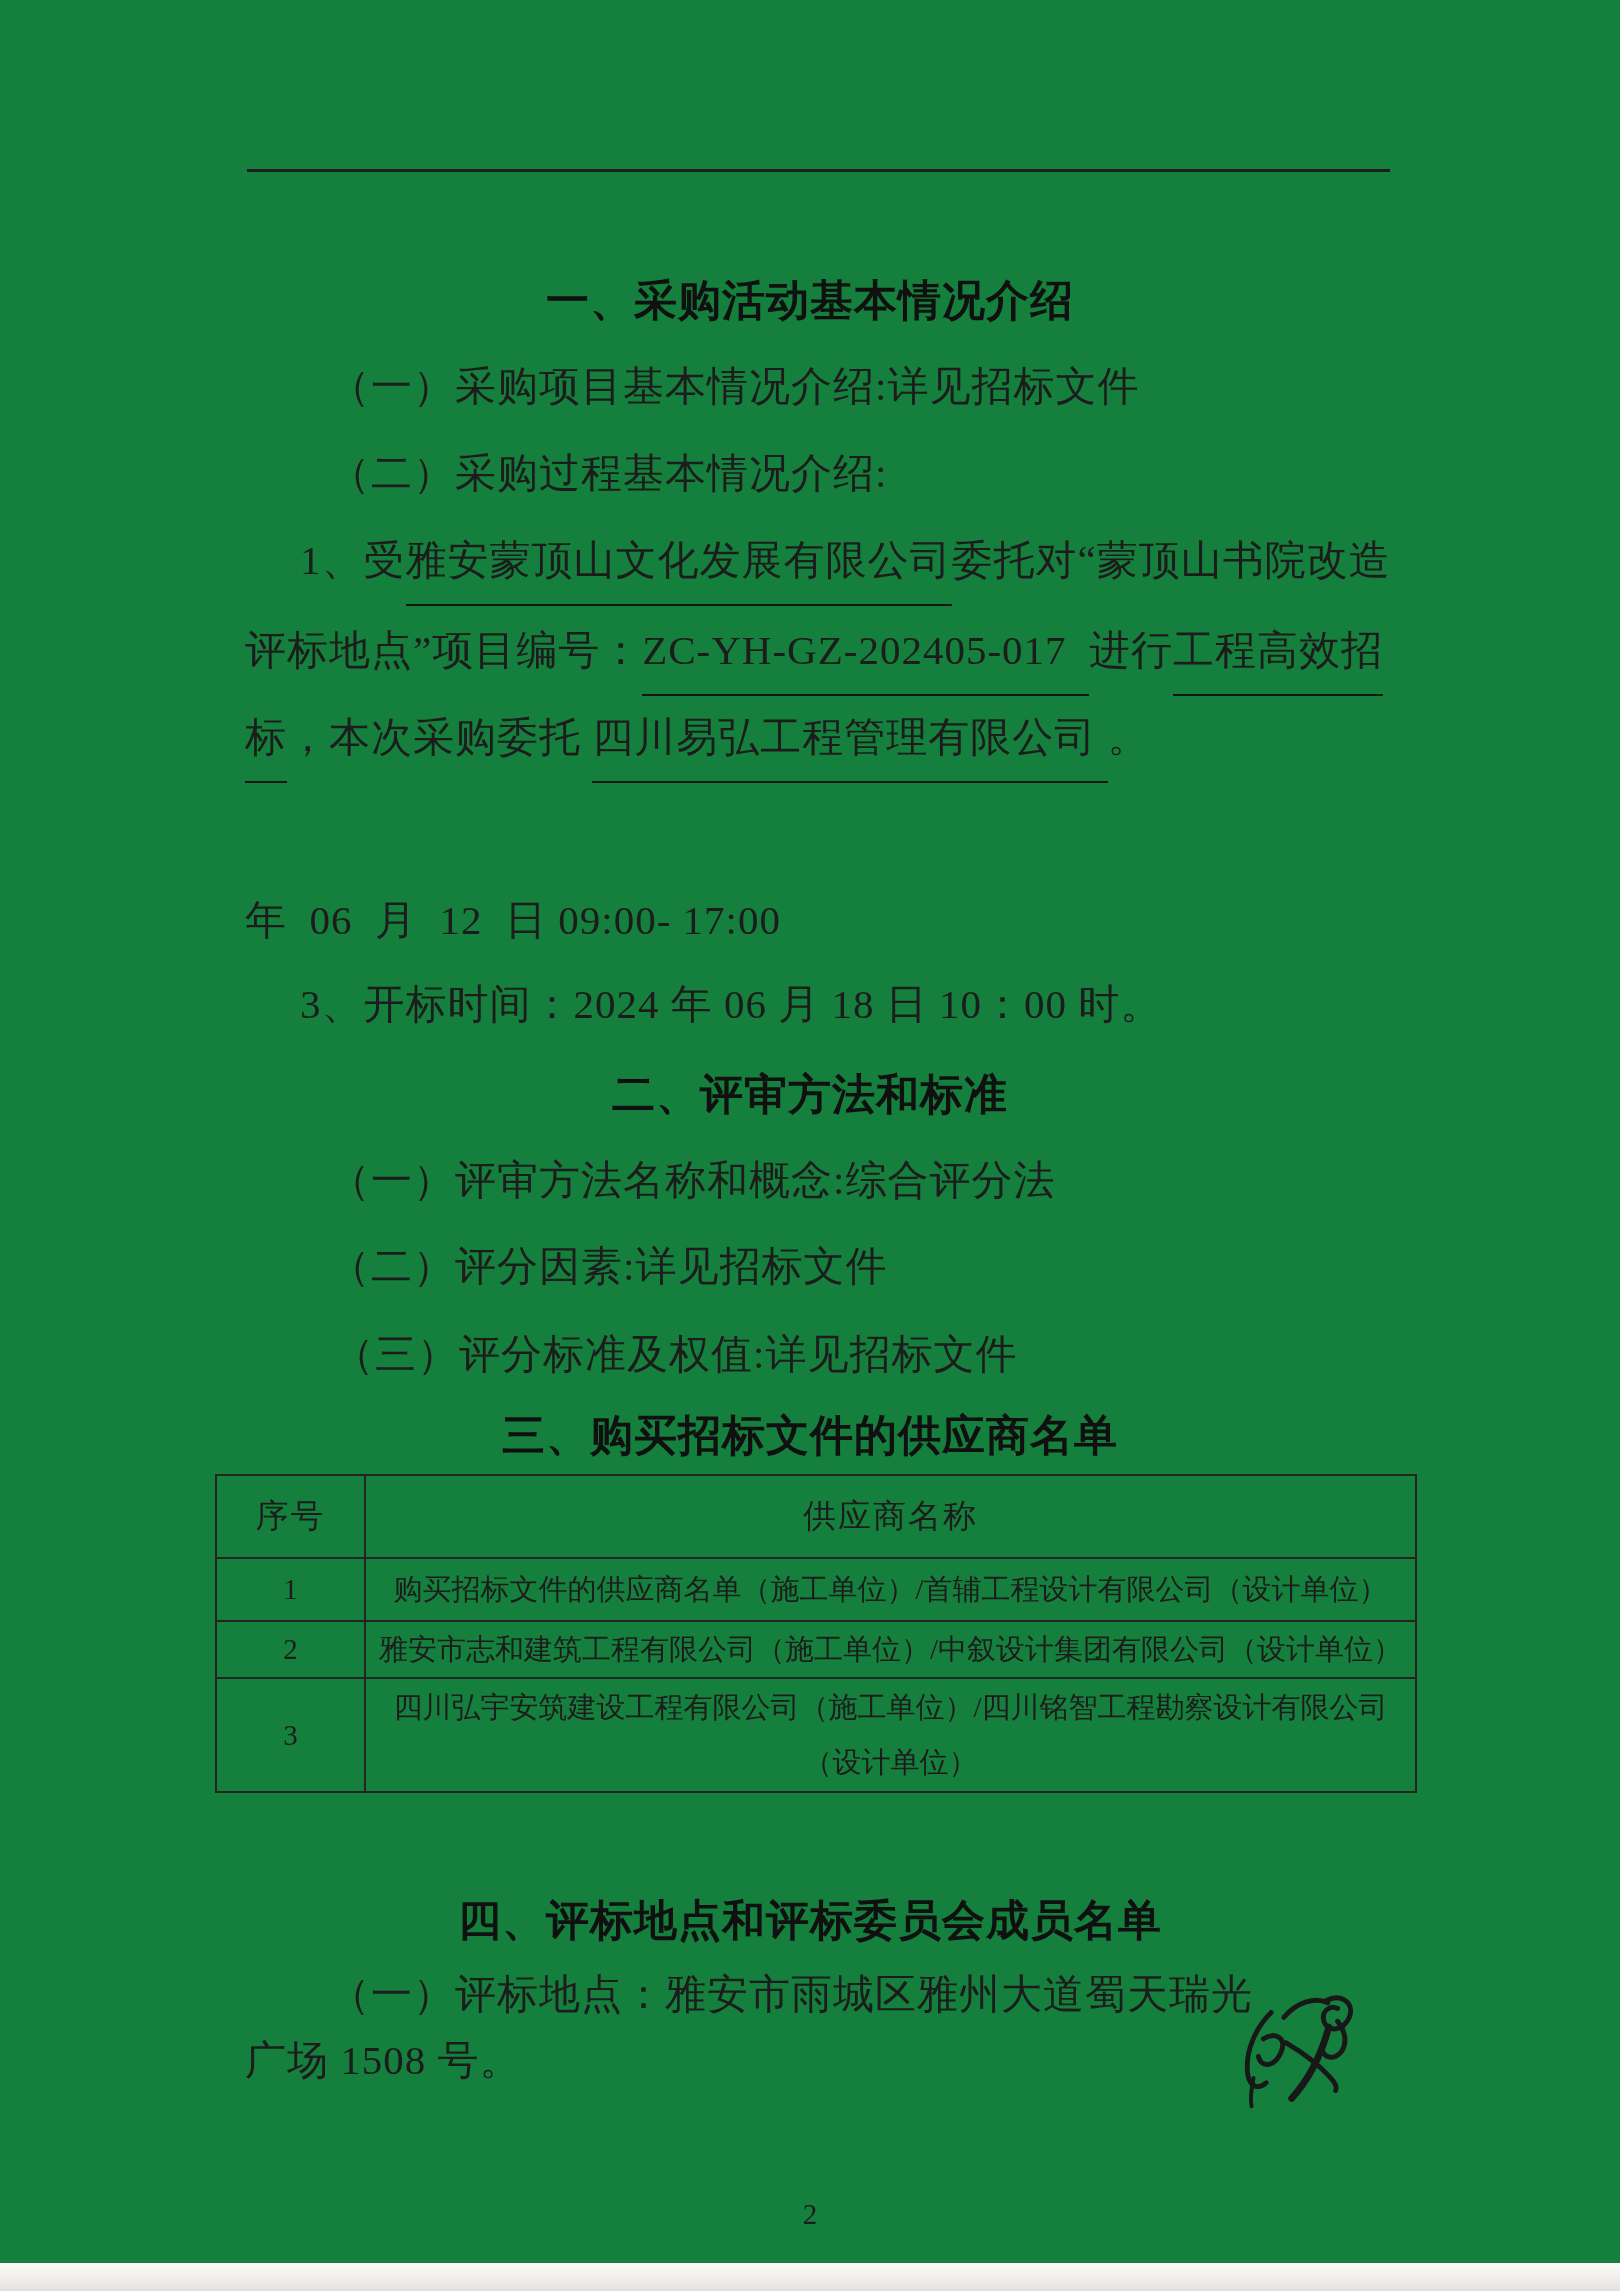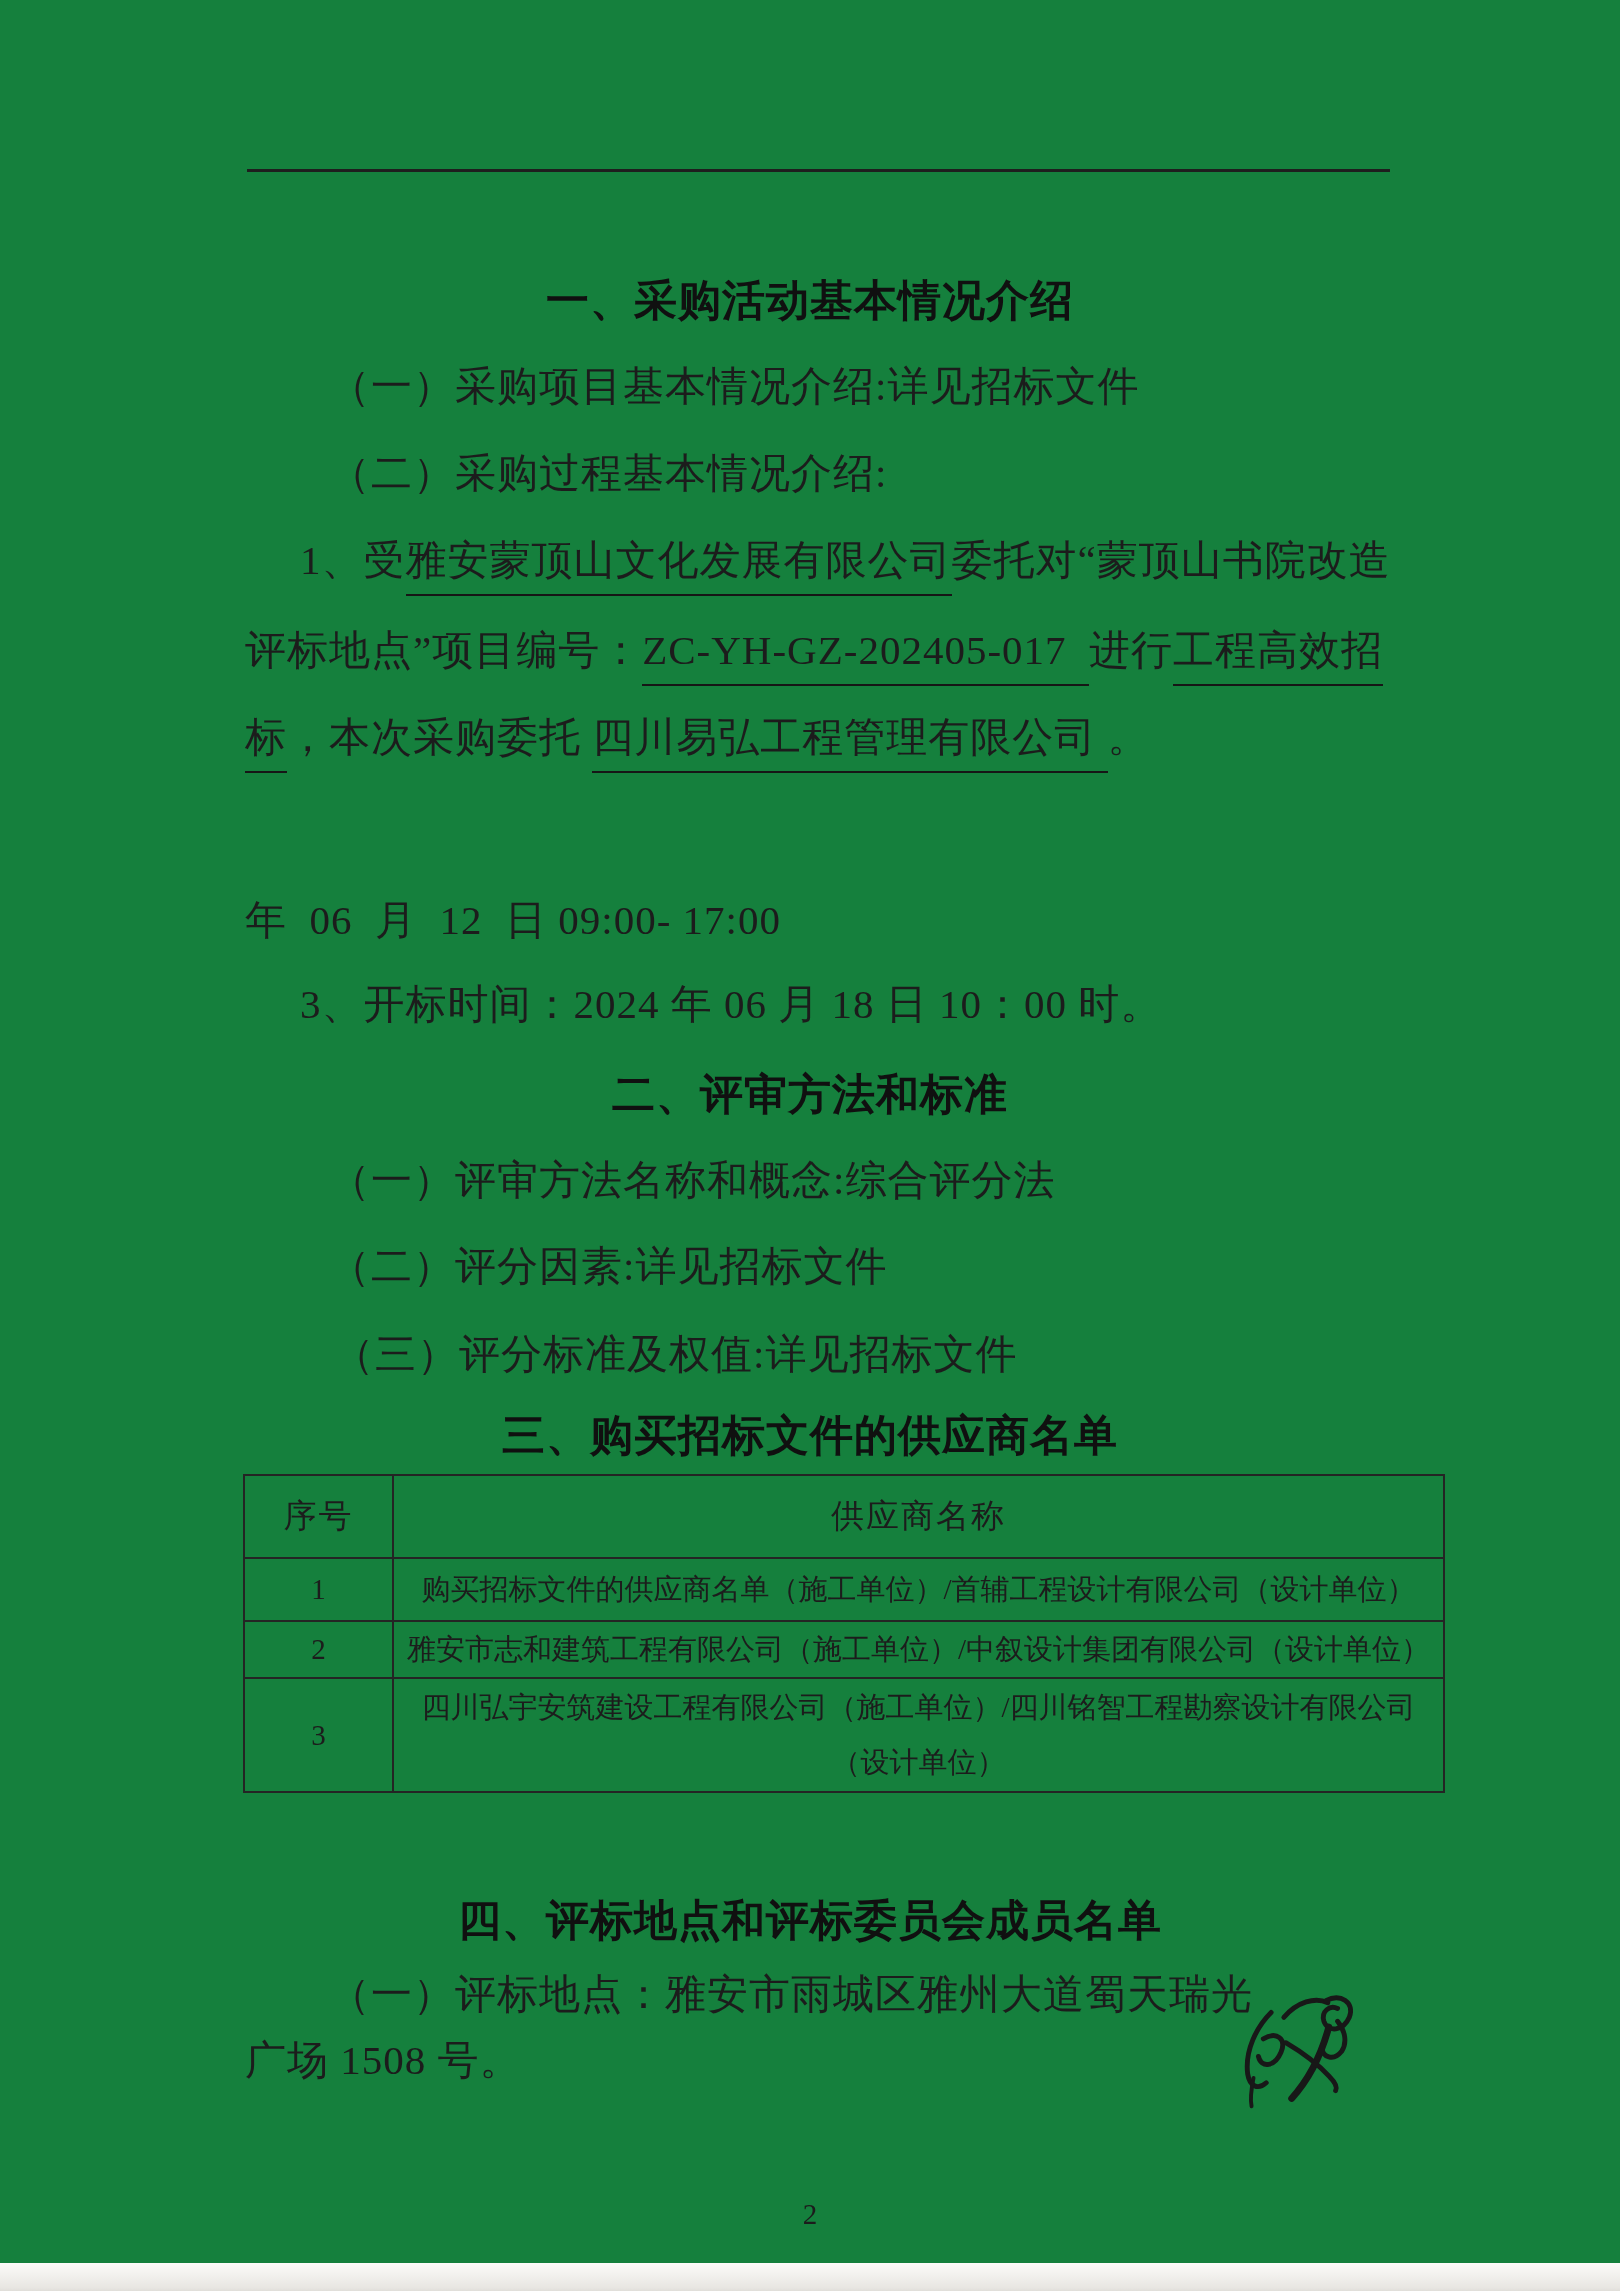--- a/index.html
+++ b/index.html
@@ -21,32 +21,32 @@
     text-align:center;
     font-family:"Liberation Sans","DejaVu Sans",sans-serif;
     font-weight:700; font-size:43px; letter-spacing:1px;
     color:#101010; white-space:pre;
   }
   .line {
     position:absolute;
     font-size:41px; letter-spacing:1px;
     white-space:pre; color:#1c1c1c;
   }
-  .line .u { border-bottom:2.9px solid #161616; padding-bottom:11px; }
+  .line .u { border-bottom:2.9px solid #161616; padding-bottom:21px; }
   table.suppliers {
     position:absolute; left:215px; top:1474px;
     width:1202px;
     border-collapse:collapse;
     table-layout:fixed;
     background:transparent;
   }
   table.suppliers, table.suppliers th, table.suppliers td {
     border:2px solid #242424;
   }
-  table.suppliers { border-width:2.9px;margin-left:28px; }
+  table.suppliers { border-width:2.9px; }
   table.suppliers th {
     font-weight:normal; font-size:33px; letter-spacing:2px;
     text-align:center; vertical-align:middle;
   }
   table.suppliers td {
     font-size:29px; text-align:center; vertical-align:middle;
     padding:0 3.9px; line-height:55px;
   }
   .pagenum {
     position:absolute; left:49px; width:1522px; top:2198px;

